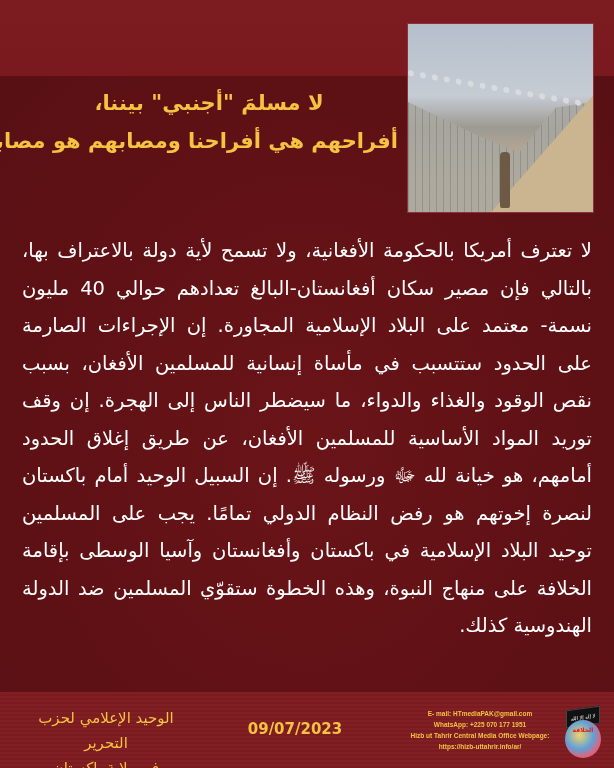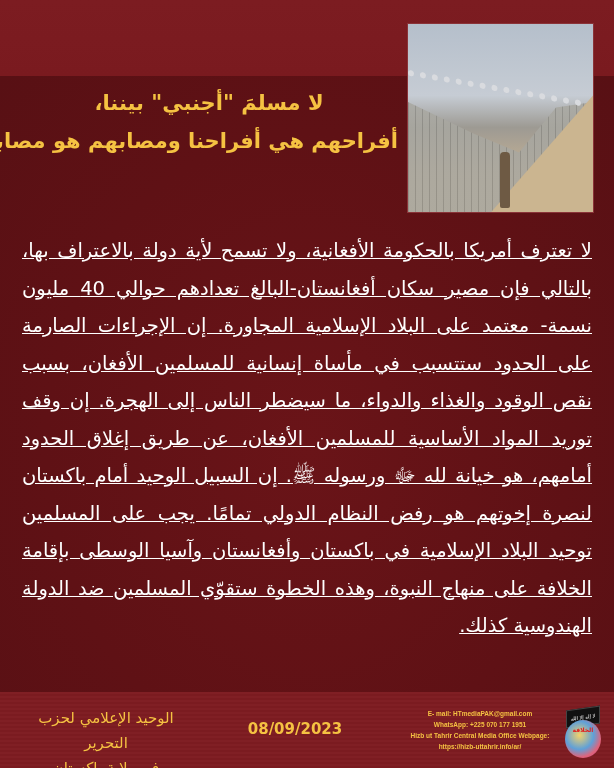--- a/index.html
+++ b/index.html
@@ -46,21 +46,20 @@
       direction: rtl; text-align: center;
       color: #f5c242; font-weight: bold; font-size: 21px; line-height: 38px;
       font-family: "DejaVu Sans", sans-serif;
     }
     .headline div { white-space: nowrap; }
     .body-text {
       position: absolute; left: 22px; top: 232px; width: 570px;
       direction: rtl; text-align: justify; text-align-last: right;
       color: #ffffff; font-size: 19.5px; line-height: 37.5px;
       font-family: "DejaVu Sans", sans-serif;
-      text-decoration: underline;
     }
     .footer {
       position: absolute; left: 0; top: 692px; width: 614px; height: 76px;
       background: repeating-linear-gradient(0deg, #7b1b20 0px, #7b1b20 2px, #801f24 2px, #801f24 4px);
     }
     .footer-org {
       position: absolute; left: 16px; top: 706px; width: 180px;
       direction: rtl; text-align: center; color: #f5c242;
       font-size: 15px; line-height: 25px;
     }
@@ -108,21 +107,21 @@
 
 <div class="body-text">لا تعترف أمريكا بالحكومة الأفغانية، ولا تسمح لأية  دولة بالاعتراف بها، بالتالي فإن مصير سكان أفغانستان-البالغ تعدادهم حوالي 40 مليون نسمة-  معتمد على البلاد الإسلامية المجاورة. إن الإجراءات الصارمة على الحدود ستتسبب في مأساة إنسانية للمسلمين الأفغان، بسبب نقص الوقود والغذاء والدواء، ما سيضطر الناس إلى الهجرة. إن وقف توريد المواد الأساسية للمسلمين الأفغان، عن طريق إغلاق الحدود أمامهم، هو خيانة لله ﷻ ورسوله ﷺ.  إن السبيل الوحيد أمام باكستان لنصرة إخوتهم هو رفض النظام الدولي تمامًا. يجب على المسلمين توحيد البلاد الإسلامية في باكستان وأفغانستان وآسيا الوسطى بإقامة الخلافة على منهاج النبوة، وهذه الخطوة ستقوّي المسلمين ضد الدولة الهندوسية كذلك.</div>
 
 <div class="footer"></div>
 
 <div class="footer-org">
   <div>الوحيد الإعلامي لحزب التحرير</div>
   <div>في ولاية باكستان</div>
 </div>
 
-<div class="footer-date">08/09/2023</div>
+<div class="footer-date">09/07/2023</div>
 
 <div class="footer-contacts">
   <div>E- mail: HTmediaPAK@gmail.com</div>
   <div>WhatsApp: +225 070 177 1951</div>
   <div>Hizb ut Tahrir Central Media Office Webpage:</div>
   <div>https://hizb-uttahrir.info/ar/</div>
 </div>
 
 <div class="logo">
   <div class="flag">لا إله إلا الله</div>

